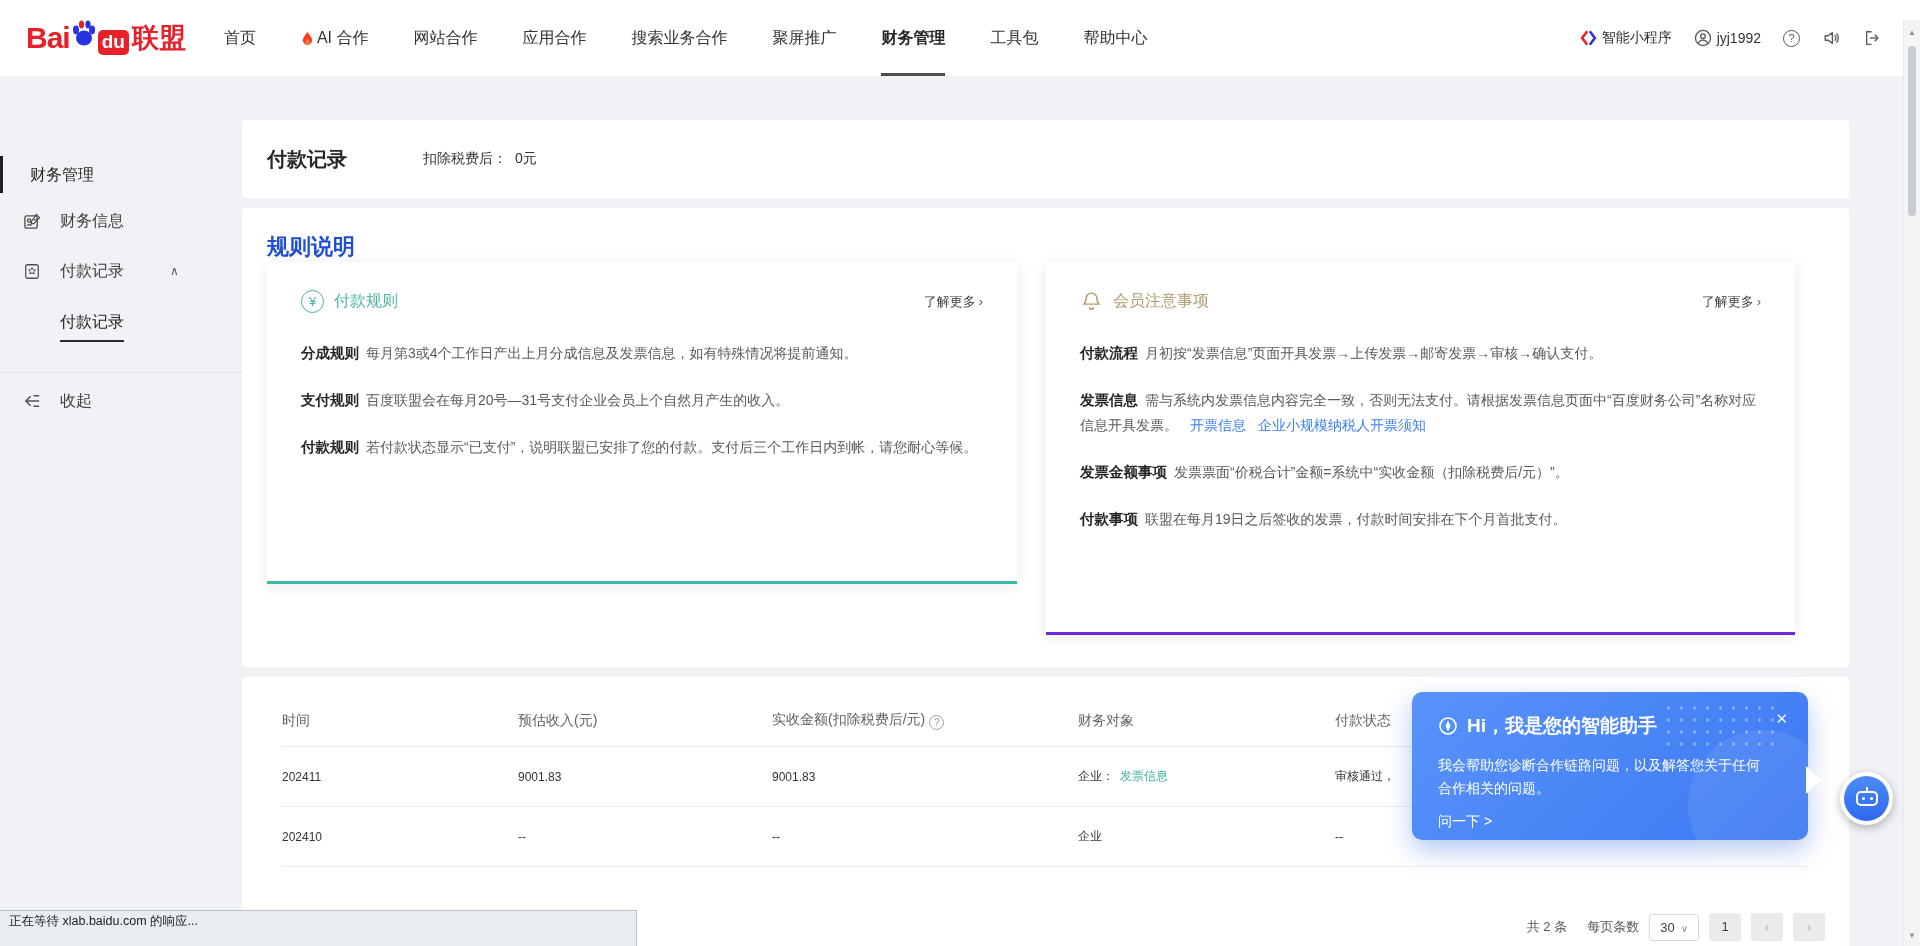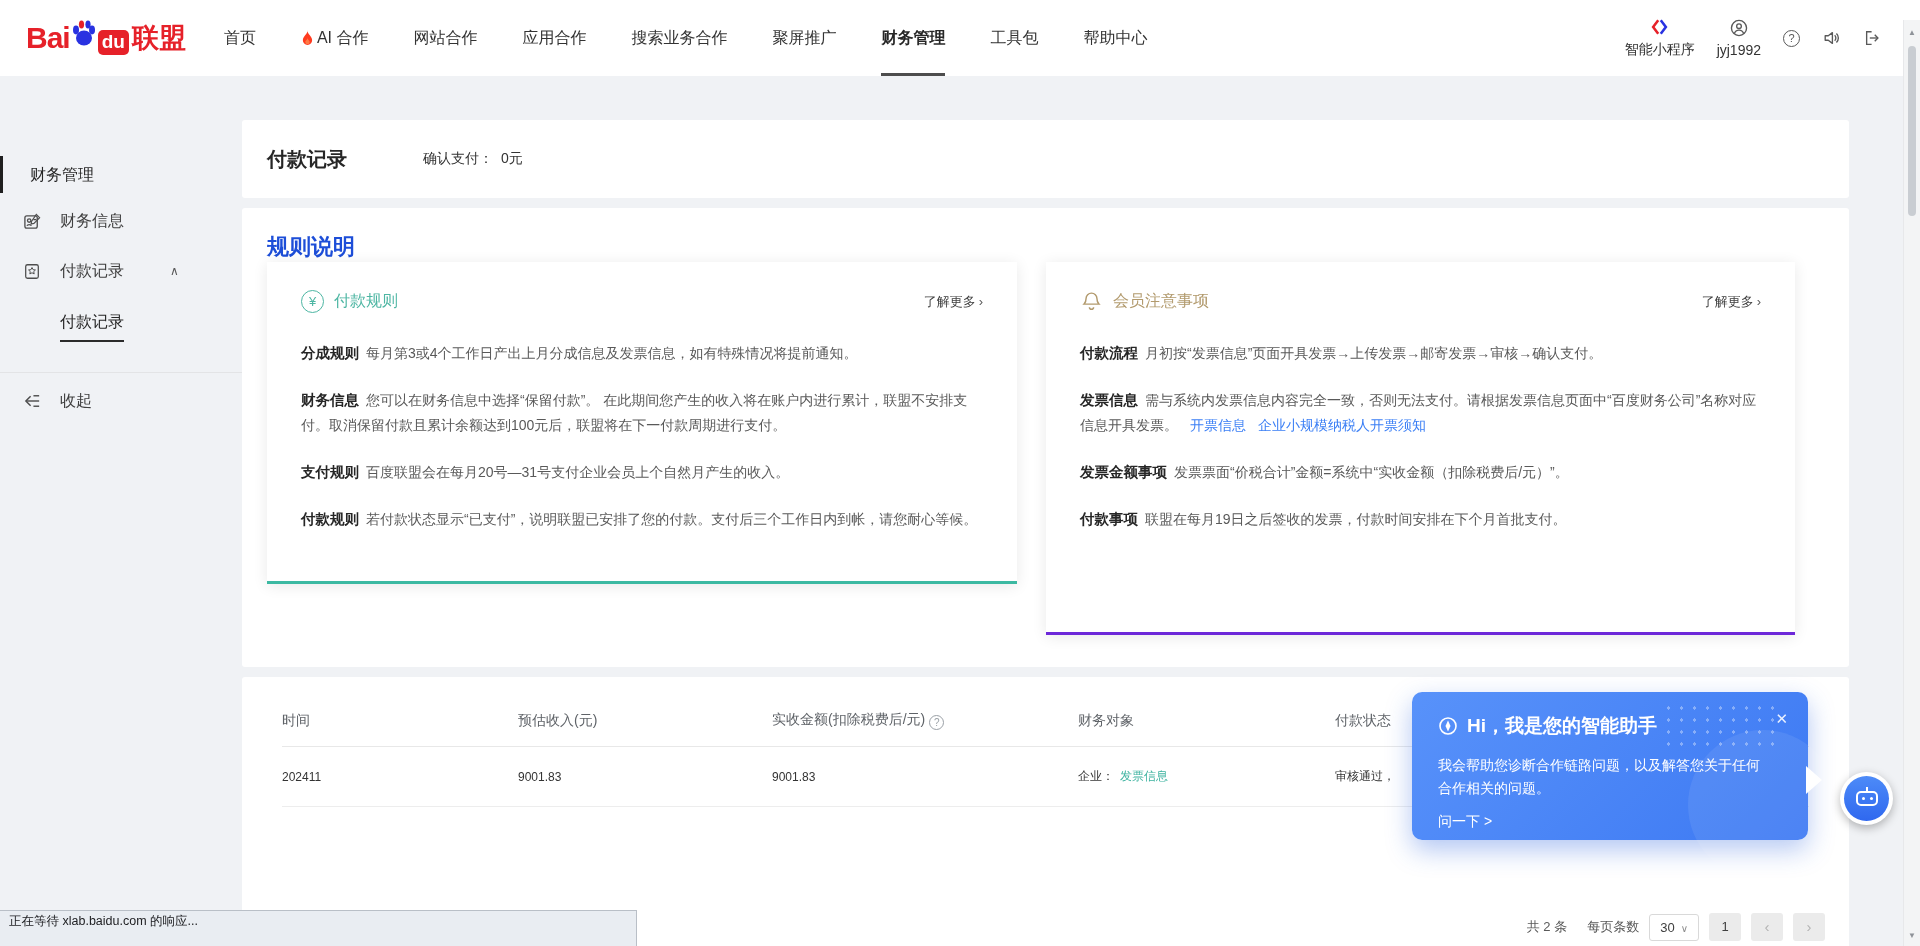--- a/index.html
+++ b/index.html
@@ -15,21 +15,21 @@
   .logo { display:flex; align-items:center; margin-left:26px; cursor:pointer; }
   .logo-bai { color:#e62129; font-size:30px; font-weight:bold; letter-spacing:-1px; }
   .logo-paw { margin:0 1px 10px 1px; }
   .logo-du { background:#e62129; color:#fff; font-size:19px; font-weight:bold; border-radius:5px; padding:1px 4px 2px; margin-top:8px; }
   .logo-union { color:#e62129; font-size:27px; font-weight:bold; margin-left:3px; }
   .nav { display:flex; margin-left:38px; gap:45px; font-size:16px; color:#333; }
   .nav-item { position:relative; height:76px; line-height:76px; cursor:pointer; white-space:nowrap; display:flex; align-items:center; gap:3px;}
   .nav-item.active { font-weight:bold; color:#262626; }
   .nav-item.active::after { content:""; position:absolute; left:0; right:0; bottom:0; height:3px; background:#4d4d4d; }
   .topbar-right { margin-left:auto; margin-right:38px; display:flex; align-items:center; gap:22px; font-size:14px; color:#333; }
-  .tb-link { display:flex; align-items:center; gap:5px; cursor:pointer;flex-direction:column; }
+  .tb-link { display:flex; align-items:center; gap:5px; cursor:pointer; }
   .circle-q { display:inline-block; width:17px; height:17px; border:1.5px solid #595959; border-radius:50%; text-align:center; line-height:14px; font-size:11px; color:#595959; cursor:pointer; }
   
   .sidebar { position:absolute; top:76px; left:0; width:242px; height:870px; font-size:16px; }
   .side-bar-mark { position:absolute; top:80px; left:0; width:3px; height:37px; background:#1f1f1f; }
   .side-group { position:absolute; top:89px; left:30px; color:#262626; }
   .side-row { position:absolute; left:0; width:242px; height:30px; display:flex; align-items:center; cursor:pointer; color:#404040; }
   .side-row .s-icon { position:absolute; left:23px; }
   .side-row .s-label { position:absolute; left:60px; }
   .side-row .s-chev { position:absolute; left:170px; font-size:12px; color:#595959; }
   .side-sub { position:absolute; top:236px; left:60px; color:#262626; border-bottom:2px solid #2b2b2b; padding-bottom:7px; cursor:pointer; }
@@ -230,35 +230,34 @@
       </span>
     <span class="s-label">收起</span>
   </div>
 </div>
 
 <div class="main">
 
   <div class="card card-header">
     <span class="page-title">付款记录</span>
     <span class="balance">
-      <span>确认支付：</span><b>0元</b>
+      <span>扣除税费后：</span><b>0元</b>
     </span>
   </div>
 
   <div class="card card-rules">
     <div class="rules-title">规则说明</div>
 
     <div class="rule-card teal">
       <div class="rule-head">
         <span class="icon-yuan">¥</span>
         <span class="r-title">付款规则</span>
         <span class="more-link"><span>了解更多</span><span class="arr">›</span></span>
       </div>
       <p class="rule-p"><span class="lb">分成规则</span><span>每月第3或4个工作日产出上月分成信息及发票信息，如有特殊情况将提前通知。</span></p>
-      <p class="rule-p"><span class="lb">财务信息</span><span>您可以在财务信息中选择“保留付款”。 在此期间您产生的收入将在账户内进行累计，联盟不安排支付。取消保留付款且累计余额达到100元后，联盟将在下一付款周期进行支付。</span></p>
       <p class="rule-p"><span class="lb">支付规则</span><span>百度联盟会在每月20号—31号支付企业会员上个自然月产生的收入。</span></p>
       <p class="rule-p"><span class="lb">付款规则</span><span>若付款状态显示“已支付”，说明联盟已安排了您的付款。支付后三个工作日内到帐，请您耐心等候。</span></p>
     </div>
 
     <div class="rule-card gold">
       <div class="rule-head">
         <span>
             <svg width="23" height="23" viewBox="0 0 22 22" fill="none" stroke="#b29a6d" stroke-width="1.4">
               <path d="M11 3 a5.2 5.2 0 0 1 5.2 5.2 c0 3.4 1.2 4.6 1.9 5.3 H3.9 c.7-.7 1.9-1.9 1.9-5.3 A5.2 5.2 0 0 1 11 3 Z"></path>
               <path d="M9 16.5 a2 2 0 0 0 4 0"></path>
@@ -293,20 +292,27 @@
         </tr>
       </thead>
       <tbody>
         <tr>
           <td>202411</td>
           <td>9001.83</td>
           <td>9001.83</td>
           <td><span>企业：</span><span class="t-link">发票信息</span></td>
           <td>审核通过，</td>
         </tr>
+        <tr>
+          <td>202410</td>
+          <td>--</td>
+          <td>--</td>
+          <td><span>企业</span></td>
+          <td>--</td>
+        </tr>
       </tbody>
     </table>
 
     <div class="pagination">
       <span class="pg-total">共 2 条</span>
       <span>每页条数</span>
       <span class="pg-select"><span>30</span><span class="caret">∨</span></span>
       <span class="pg-btn">1</span>
       <span class="pg-btn nav-arrow">‹</span>
       <span class="pg-btn nav-arrow">›</span>

